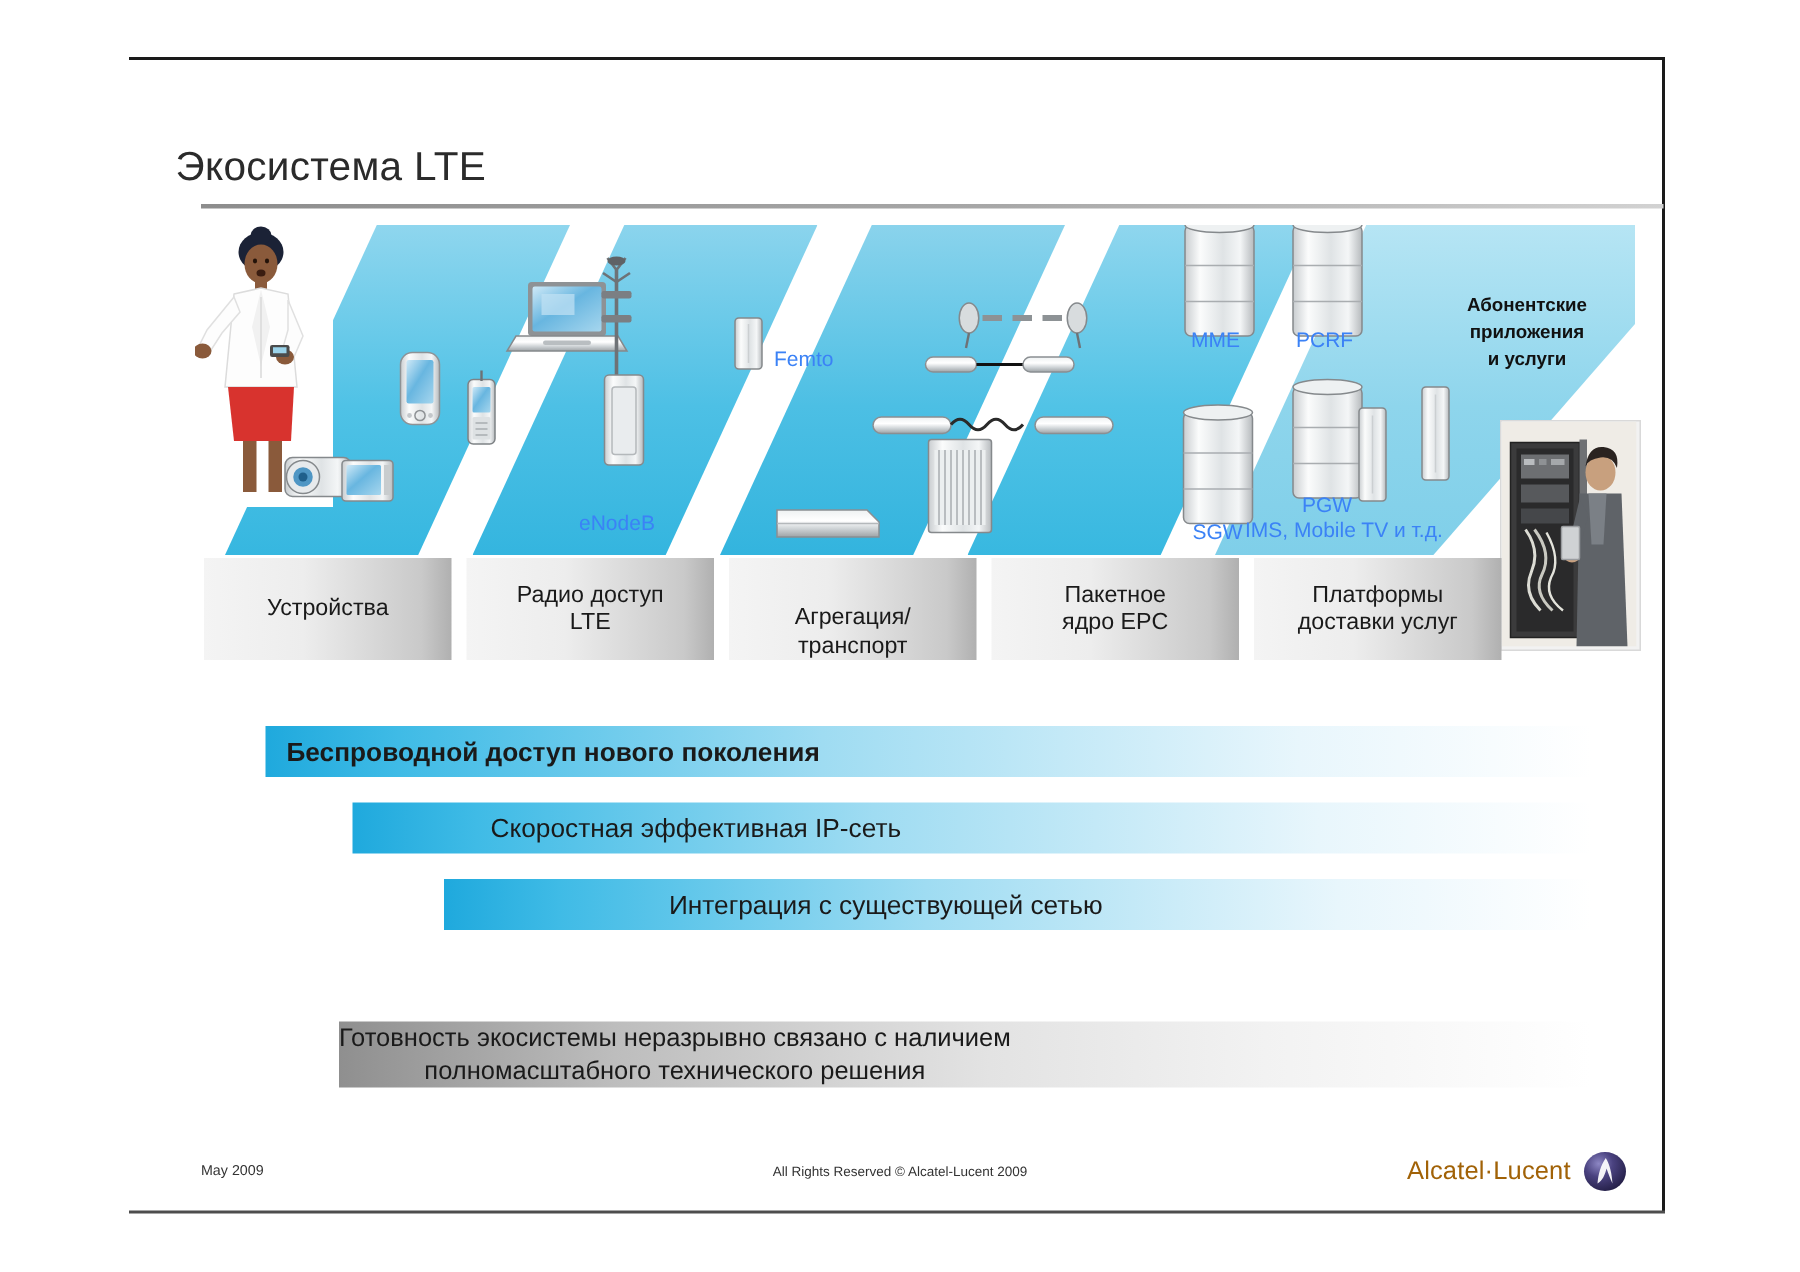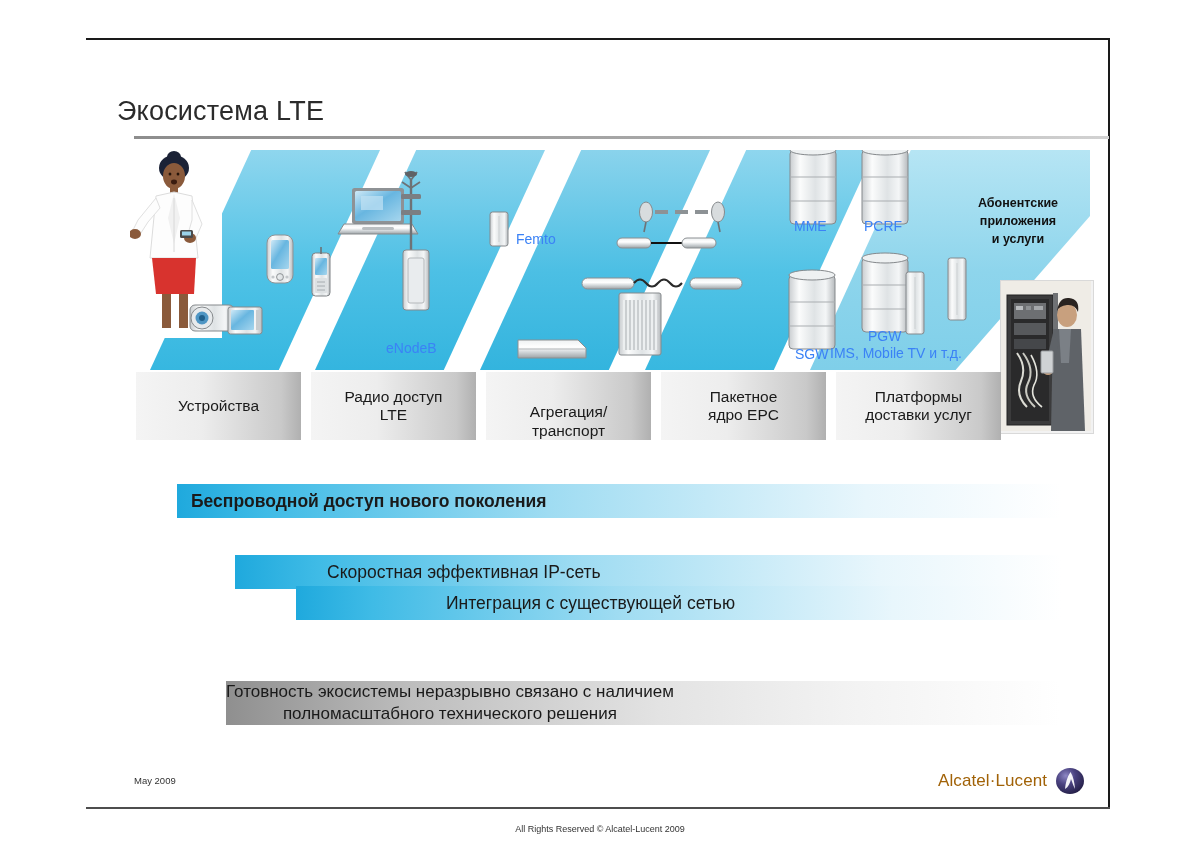--- a/index.html
+++ b/index.html
@@ -79,40 +79,40 @@
   .bars{position:absolute;left:0;top:484px;width:1200px;height:190px;}
   .bar{
     position:absolute;height:34px;display:flex;align-items:center;
     font-size:17.5px;color:#1a1a1a;white-space:nowrap;
   }
   .bar .txt{position:absolute;}
   .b1{left:177px;width:884px;top:0px;
       background:linear-gradient(to right,#1fa9dd 0%,#3fbbe6 10%,#9fdcf2 42%,#e8f6fc 78%,#ffffff 100%);font-weight:bold;}
   .b1 .txt{left:14px;}
   .b2{left:235px;width:826px;top:51px;
-      background:linear-gradient(to right,#1fa9dd 0%,#3fbbe6 10%,#9fdcf2 42%,#e8f6fc 78%,#ffffff 100%);margin-top:20px;}
+      background:linear-gradient(to right,#1fa9dd 0%,#3fbbe6 10%,#9fdcf2 42%,#e8f6fc 78%,#ffffff 100%);}
   .b2 .txt{left:92px;}
   .b3{left:296px;width:765px;top:102px;
       background:linear-gradient(to right,#1fa9dd 0%,#3fbbe6 10%,#9fdcf2 42%,#e8f6fc 78%,#ffffff 100%);}
   .b3 .txt{left:150px;}
   .b4{left:368px;width:693px;top:153px;
       background:linear-gradient(to right,#1fa9dd 0%,#3fbbe6 10%,#9fdcf2 42%,#e8f6fc 78%,#ffffff 100%);}
   .b4 .txt{left:275px;}
 
   
   .summary{
     position:absolute;left:226px;top:681px;width:834px;height:44px;
     background:linear-gradient(to right,#8f8f8f 0%,#bdbdbd 22%,#e3e3e3 52%,#f2f2f2 74%,#ffffff 100%);
     display:flex;align-items:center;
     text-align:center;font-size:17px;line-height:1.3;color:#1a1a1a;
   }
 
   
   .f-date{position:absolute;left:134px;top:775px;font-size:9.5px;color:#333;}
-  .f-copy{position:absolute;left:0;top:776px;width:1200px;text-align:center;font-size:9px;color:#333;margin-top:48px;}
+  .f-copy{position:absolute;left:0;top:776px;width:1200px;text-align:center;font-size:9px;color:#333;}
   .logo{position:absolute;left:938px;top:764px;width:160px;height:34px;display:flex;align-items:center;}
   .logo-text{font-size:17px;color:#a16207;letter-spacing:.1px;white-space:nowrap;}
   .logo-mark{margin-left:8px;width:30px;height:30px;}
 </style>
 </head>
 <body>
 
 <div class="slide">
 
   <div class="frame-top"></div>

